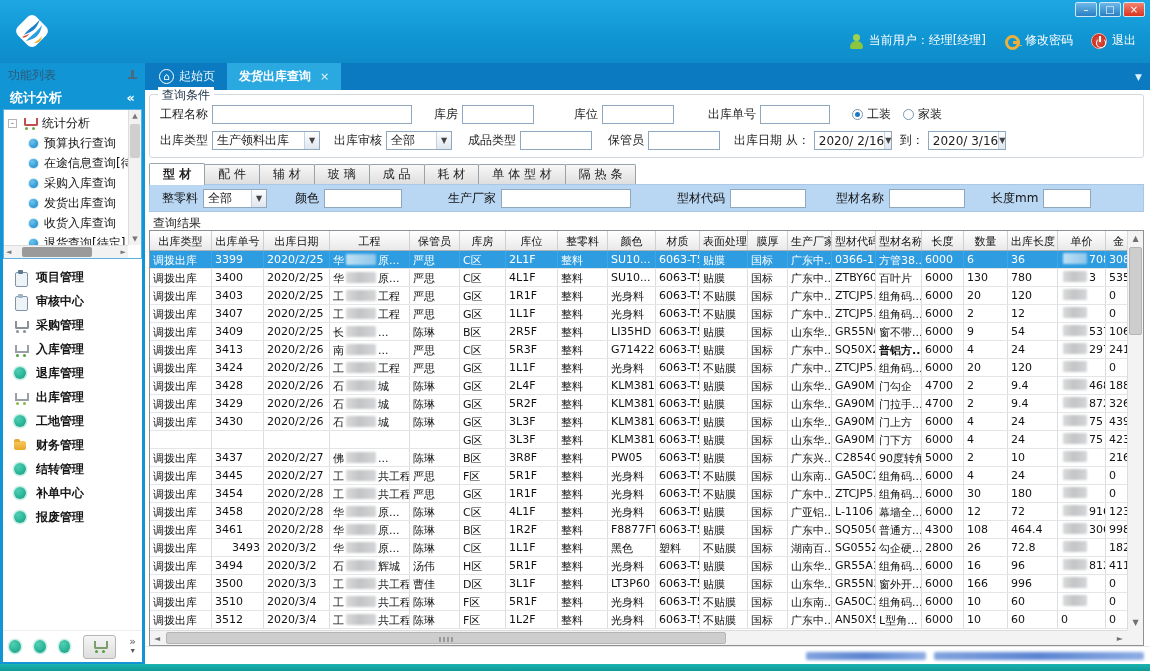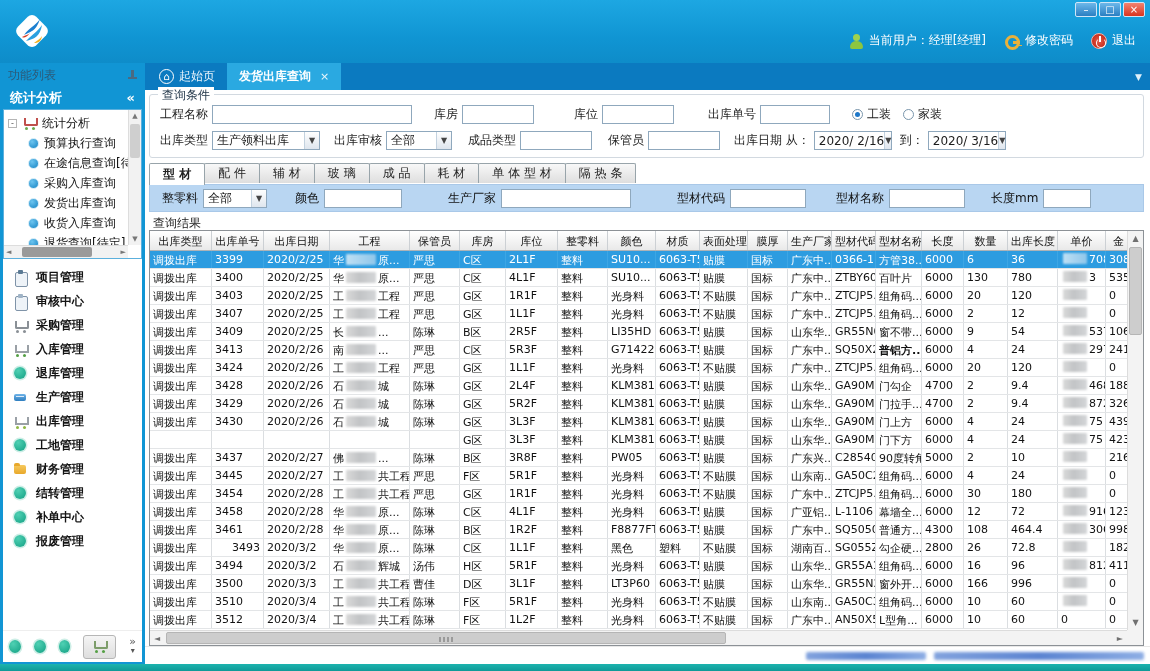--- a/index.html
+++ b/index.html
@@ -110,21 +110,21 @@
   .qbuttons{position:absolute;left:752px;top:6px;width:88px;display:flex;flex-direction:column;gap:7px}
   .btn{height:23px;border:1px solid #8e8e8e;border-radius:3px;background:linear-gradient(#fbfbfb,#dcdcdc);
     display:flex;align-items:center;justify-content:center;gap:6px;font-size:12px;color:#111;cursor:default}
   .clear-i{width:15px;height:9px;background:linear-gradient(#7ccb57,#3f9f2f);border:1px solid #2f7f24;border-radius:2px;position:relative}
   .clear-i::before{content:"";position:absolute;left:2px;top:2px;right:2px;height:2px;background:rgba(255,255,255,.8)}
   .mag-i{width:12px;height:12px;position:relative}
   .mag-i::before{content:"";position:absolute;left:0;top:0;width:7px;height:7px;border:2px solid #e8a33d;border-radius:50%;background:#fdf3df}
   .mag-i::after{content:"";position:absolute;left:8px;top:8px;width:5px;height:2px;background:#b07820;transform:rotate(45deg)}
 
   
-  .mtabs{position:absolute;left:4px;top:100px;right:12px;height:22px;display:flex;align-items:flex-start}
+  .mtabs{position:absolute;left:4px;top:100px;right:12px;height:22px;display:flex;align-items:center}
   .mtab{height:20px;padding:0 13px;border:1px solid #98a4aa;border-bottom:none;background:linear-gradient(#f8f8f8,#dedede);
     font-size:12px;color:#222;display:flex;align-items:center;margin-right:-1px;border-radius:2px 2px 0 0;cursor:default}
   .mtab.active{height:22px;background:#fff;font-weight:bold;position:relative;z-index:2}
 
   
   .subfilter{position:absolute;left:4px;top:121px;right:6px;height:28px;background:#b9d6f2;border:1px solid #a9c8e8;
     display:flex;align-items:center;font-size:12px;color:#111;padding-left:12px;white-space:nowrap}
   .subfilter label{margin-right:5px}
 
   .rlabel{position:absolute;left:8px;top:152px;font-size:12px;color:#1c1c1c}
@@ -260,24 +260,20 @@
       </div>
       <div class="module-item">
         <span class="mi inbound-cart-icon"></span>
         <span>入库管理</span>
       </div>
       <div class="module-item">
         <span class="mi circle-icon"></span>
         <span>退库管理</span>
       </div>
       <div class="module-item">
-        <span class="mi production-icon"></span>
-        <span>生产管理</span>
-      </div>
-      <div class="module-item">
         <span class="mi outbound-cart-icon"></span>
         <span>出库管理</span>
       </div>
       <div class="module-item">
         <span class="mi circle-icon"></span>
         <span>工地管理</span>
       </div>
       <div class="module-item">
         <span class="mi finance-folder-icon"></span>
         <span>财务管理</span>

